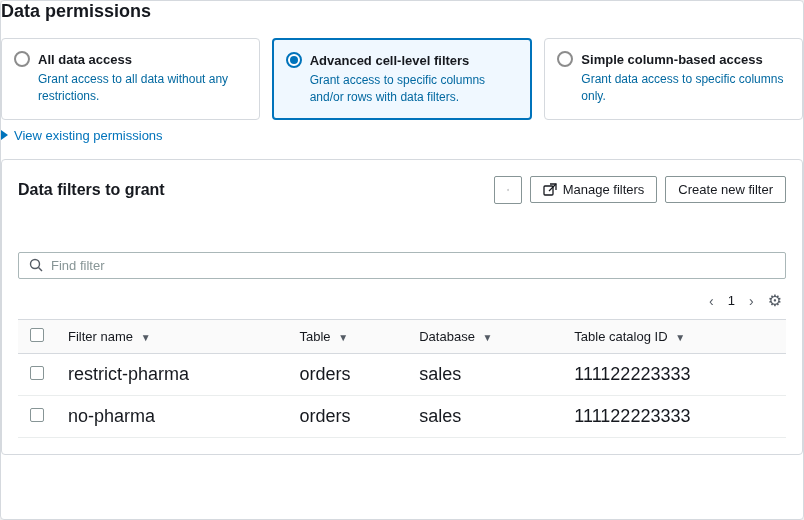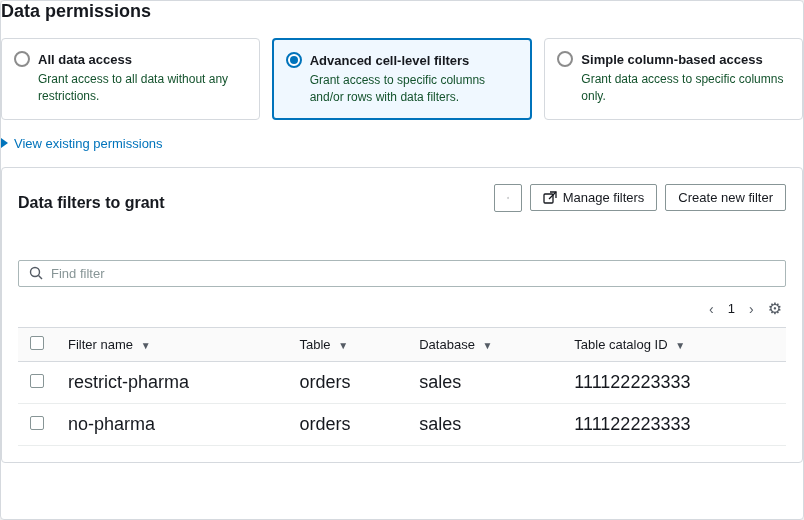--- a/index.html
+++ b/index.html
@@ -22,21 +22,21 @@
     }
     .page-title {
       font-size: 18px;
       font-weight: 700;
       color: #16191f;
       margin-bottom: 16px;
     }
     .radio-options {
       display: flex;
       gap: 12px;
-      margin-bottom: 16px;
+      margin-bottom: 8px;
     }
     .radio-card {
       flex: 1;
       border: 1px solid #d5d9de;
       border-radius: 4px;
       padding: 12px;
       cursor: pointer;
       background: #fff;
     }
     .radio-card.selected {
@@ -70,21 +70,21 @@
       border-radius: 50%;
       background: #0073bb;
     }
     .radio-label {
       font-weight: 600;
       color: #16191f;
       font-size: 13px;
     }
     .radio-desc {
       font-size: 12px;
-      color: #14532d;
+      color: #0369a1;
       margin-left: 24px;
       line-height: 1.4;
     }
     .view-permissions {
       display: flex;
       align-items: center;
       gap: 6px;
       color: #0073bb;
       cursor: pointer;
       font-size: 13px;
@@ -97,21 +97,21 @@
       border-bottom: 5px solid transparent;
       border-left: 7px solid #0073bb;
     }
     .data-filters-section {
       border: 1px solid #d5d9de;
       border-radius: 4px;
       padding: 16px;
     }
     .filters-header {
       display: flex;
-      align-items: flex-end;
+      align-items: center;
       justify-content: space-between;
     }
     .filters-title {
       font-size: 16px;
       font-weight: 700;
       color: #16191f;
     }
     .filters-actions {
       display: flex;
       gap: 8px;

